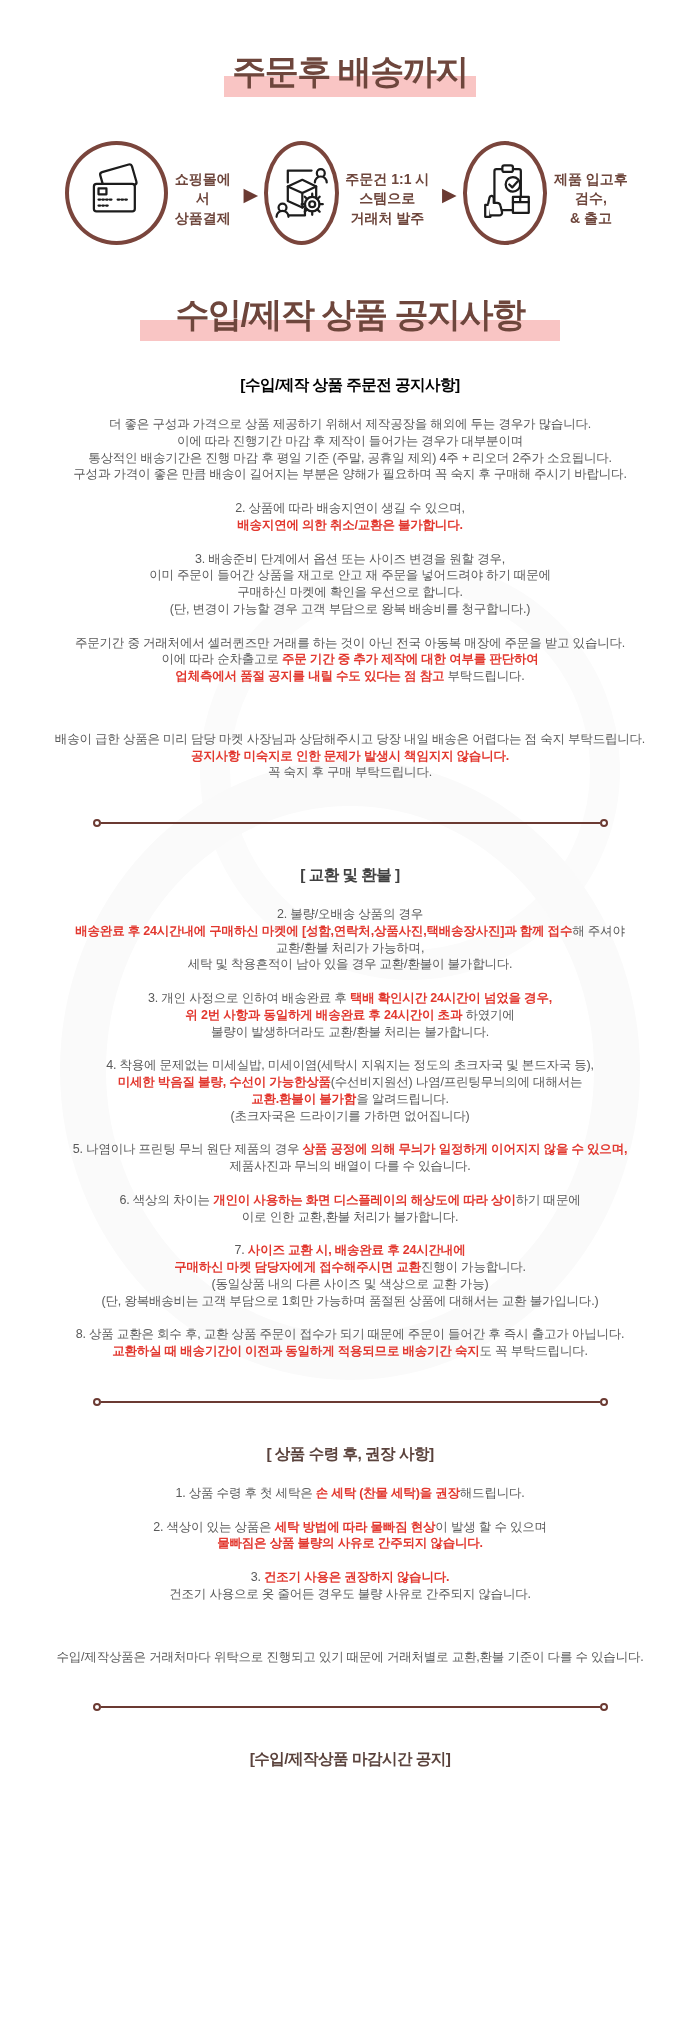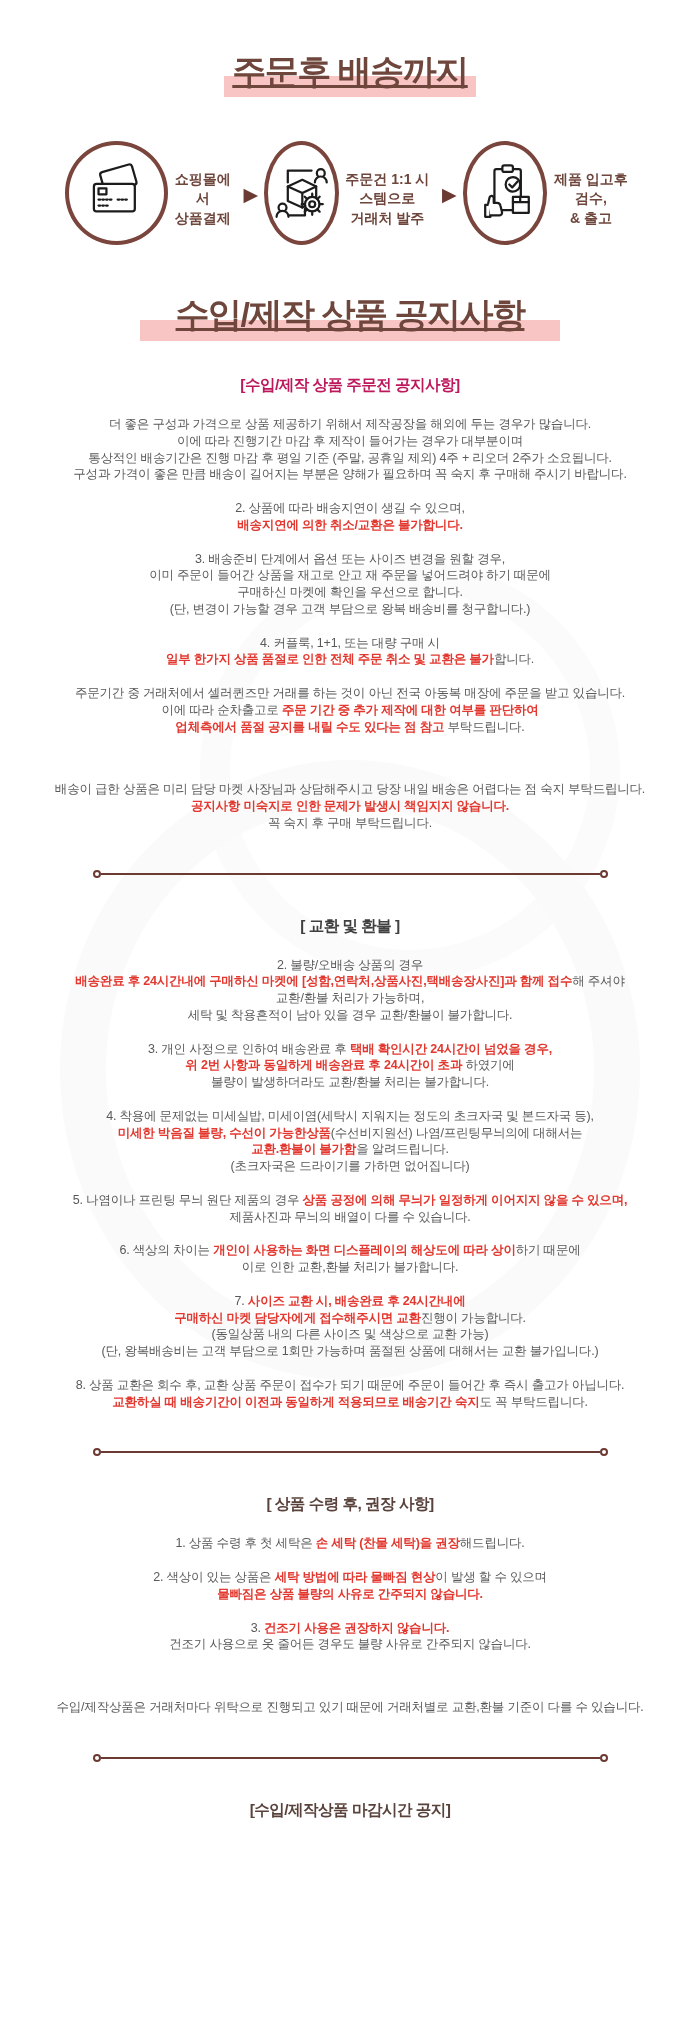--- a/index.html
+++ b/index.html
@@ -11,21 +11,21 @@
   .content { position:relative; z-index:1; }
 
   h1,h2 { margin:0; }
   .title-row1 { padding-top:50px; }
   .title-row2 { margin-top:48px; }
   .main-title {
     display:inline-block;
     font-size:34px; font-weight:800; letter-spacing:-1.5px;
     color:var(--brown,#6e463c);
     background:linear-gradient(to bottom, transparent 56%, var(--pink,#f9c5c4) 56%);
-    padding:0 8px 4px 8px; line-height:1.25;text-decoration:underline;
+    padding:0 8px 4px 8px; line-height:1.25;
   }
   .main-title.wide { padding:0 36px 6px 36px; }
 
   .steps { display:flex; justify-content:center; align-items:flex-start; margin-top:44px; }
   .step { width:172px; display:flex; flex-direction:row; align-items:center; }
   .step-circle { width:104px; height:104px; border:4px solid #7a453c; border-radius:50%;
     display:flex; align-items:center; justify-content:center; background:#fff; }
   .step-circle svg { width:66px; height:66px; }
   .step-label { margin-top:13px; font-size:14px; font-weight:700; color:var(--brown,#6e463c);
     white-space:pre-line; line-height:1.4; }
@@ -122,25 +122,24 @@
       </div>
 
     </div>
 
     <div class="title-row2">
       <h2 class="main-title wide">수입/제작 상품 공지사항</h2>
     </div>
 
     <div id="sections">
         <div class="section">
-          <div class="sec-heading" style="color: #be185d;">[수입/제작 상품 주문전 공지사항]</div>
+          <div class="sec-heading" style="color: #000000;">[수입/제작 상품 주문전 공지사항]</div>
           <p class="block"><span class="seg-gray">더 좋은 구성과 가격으로 상품 제공하기 위해서 제작공장을 해외에 두는 경우가 많습니다.</span><br><span class="seg-gray">이에 따라 진행기간 마감 후 제작이 들어가는 경우가 대부분이며</span><br><span class="seg-gray">통상적인 배송기간은 진행 마감 후 평일 기준 (주말, 공휴일 제외) 4주 + 리오더 2주가 소요됩니다.</span><br><span class="seg-gray">구성과 가격이 좋은 만큼 배송이 길어지는 부분은 양해가 필요하며 꼭 숙지 후 구매해 주시기 바랍니다.</span></p>
           <p class="block"><span class="seg-gray">2. 상품에 따라 배송지연이 생길 수 있으며,</span><br><span class="seg-red">배송지연에 의한 취소/교환은 불가합니다.</span></p>
           <p class="block"><span class="seg-gray">3. 배송준비 단계에서 옵션 또는 사이즈 변경을 원할 경우,</span><br><span class="seg-gray">이미 주문이 들어간 상품을 재고로 안고 재 주문을 넣어드려야 하기 때문에</span><br><span class="seg-gray">구매하신 마켓에 확인을 우선으로 합니다.</span><br><span class="seg-gray">(단, 변경이 가능할 경우 고객 부담으로 왕복 배송비를 청구합니다.)</span></p>
-          <p class="block"><span class="seg-gray">4. 커플룩, 1+1, 또는 대량 구매 시</span><br><span class="seg-red">일부 한가지 상품 품절로 인한 전체 주문 취소 및 교환은 불가</span><span class="seg-gray">합니다.</span></p>
           <p class="block"><span class="seg-gray">주문기간 중 거래처에서 셀러퀸즈만 거래를 하는 것이 아닌 전국 아동복 매장에 주문을 받고 있습니다.</span><br><span class="seg-gray">이에 따라 순차출고로 </span><span class="seg-red">주문 기간 중 추가 제작에 대한 여부를 판단하여</span><br><span class="seg-red">업체측에서 품절 공지를 내릴 수도 있다는 점 참고</span><span class="seg-gray"> 부탁드립니다.</span></p>
           <p class="block space-before"><span class="seg-gray">배송이 급한 상품은 미리 담당 마켓 사장님과 상담해주시고 당장 내일 배송은 어렵다는 점 숙지 부탁드립니다.</span><br><span class="seg-red">공지사항 미숙지로 인한 문제가 발생시 책임지지 않습니다.</span><br><span class="seg-gray">꼭 숙지 후 구매 부탁드립니다.</span></p>
         </div>
         <div class="divider">
           <span class="dot"></span>
           <span class="line"></span>
           <span class="dot"></span>
         </div>
         <div class="section">
           <div class="sec-heading" style="color: #404040;">[ 교환 및 환불 ]</div>

